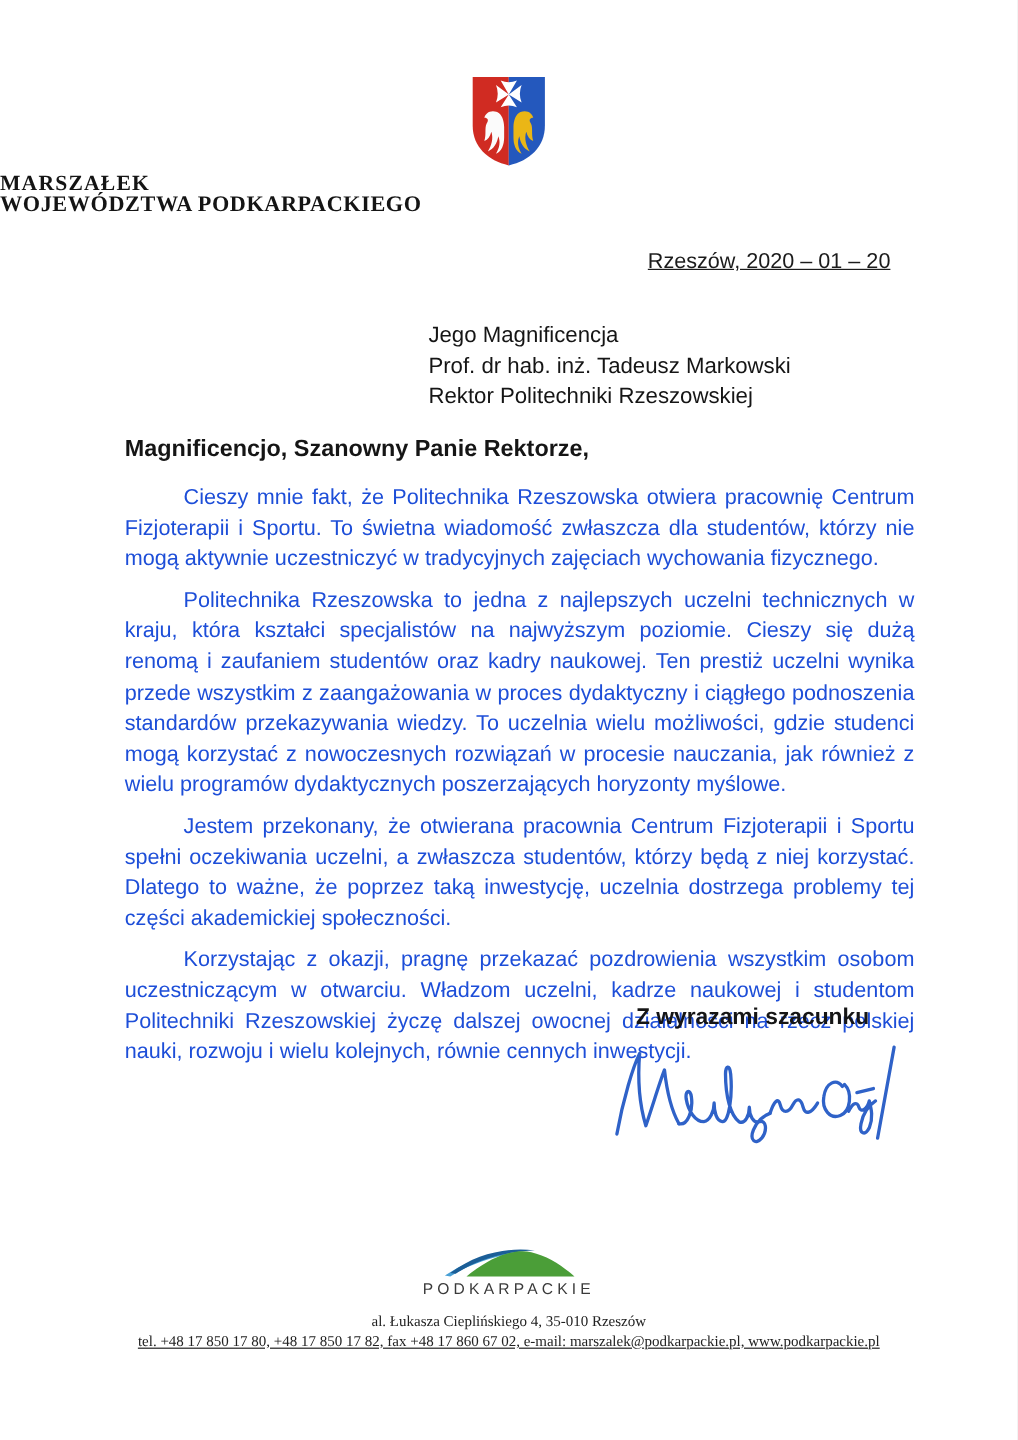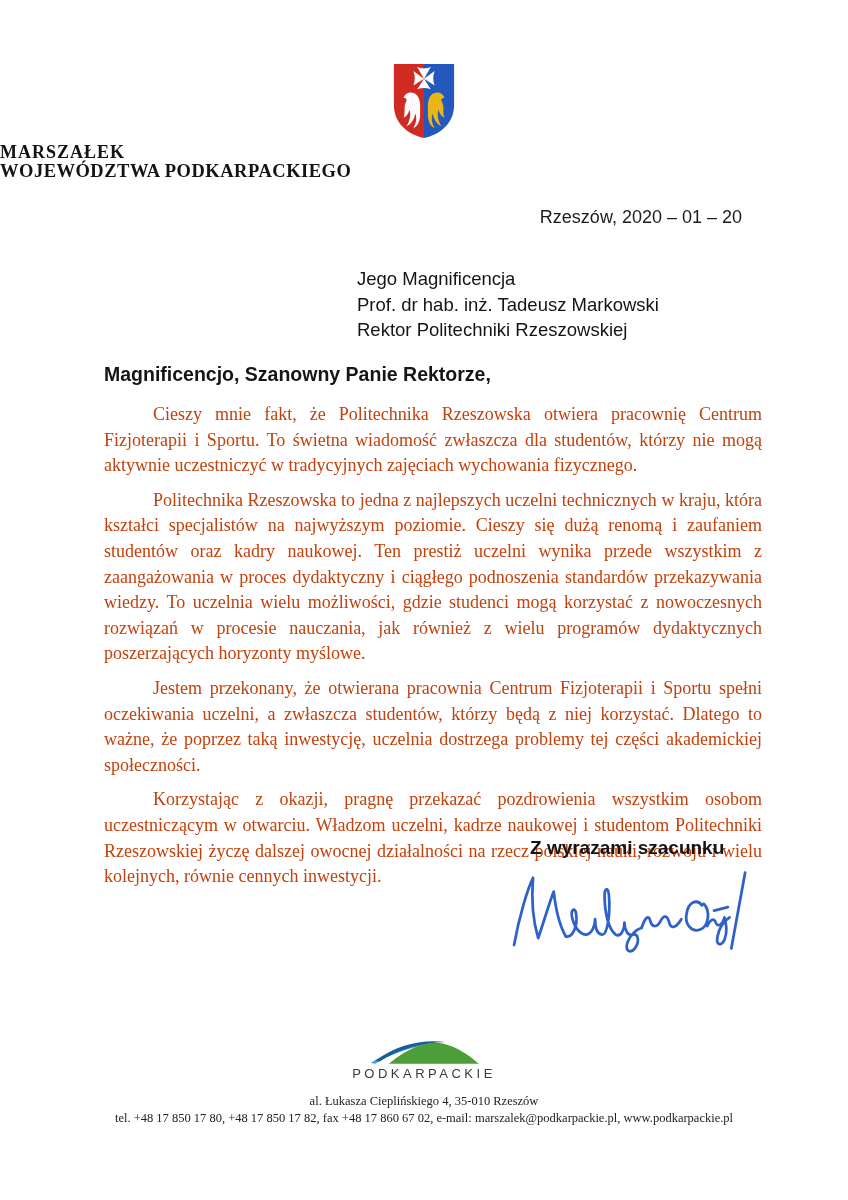--- a/index.html
+++ b/index.html
@@ -8,42 +8,42 @@
     background:#ffffff;overflow:hidden;
     font-family:"Liberation Sans",sans-serif;color:#1b1b1b;
   }
   
   .coa-wrap{position:absolute;top:62px;left:0;width:100%;text-align:center;}
   .lh-line{position:absolute;left:0;width:100%;text-align:left;
     font-family:"Liberation Serif",serif;font-weight:bold;color:#141414;}
   .lh-title1{top:142px;font-size:18px;letter-spacing:1px;}
   .lh-title2{top:161px;font-size:18.5px;letter-spacing:0.5px;}
   .lh-person{top:185px;font-size:17px;letter-spacing:0.3px;}
-  .dateline{position:absolute;top:207px;right:106px;font-size:18px;color:#1b1b1b;}
+  .dateline{position:absolute;top:207px;right:106px;font-size:18px;color:#1b1b1b;text-decoration:underline;}
   
   .recipient{position:absolute;left:357px;top:266px;font-size:18.5px;
     font-weight:normal;line-height:25.5px;color:#151515;}
   .salutation{position:absolute;left:104px;top:363px;font-size:19.5px;
     font-weight:bold;color:#151515;}
   
   .letter-body{position:absolute;left:104px;top:402px;width:658px;
-    font-size:18px;line-height:25.6px;text-align:justify;color:#c2410c;font-family:Liberation Serif, serif;}
+    font-size:18px;line-height:25.6px;text-align:justify;color:#1d4ed8;}
   .letter-body p{margin:0 0 9px 0;text-indent:49px;}
   
   .closing{position:absolute;left:510px;top:837px;font-size:19px;
     font-weight:bold;color:#151515;margin-left:20px;}
   .signature{position:absolute;left:502px;top:860px;}
   
   .footer-logo{position:absolute;top:1036px;left:0;width:100%;text-align:center;}
   .footer-logo-text{position:absolute;top:1066px;left:0;width:100%;text-align:center;
     font-size:13px;letter-spacing:3.5px;color:#3a3a3a;}
   .footer-line{position:absolute;left:0;width:100%;text-align:center;
     font-family:"Liberation Serif",serif;font-size:12.5px;color:#222;}
   .footer-address{top:1094px;}
-  .footer-contact{top:1111px;}
+  .footer-contact{top:1111px;text-decoration:underline;}
 </style>
 </head>
 <body>
 
 <div class="page">
 
   <div class="coa-wrap">
     <svg width="66" height="78" viewBox="0 0 68 80">
       <path d="M3 2 H34 V78 C16 74 3 62 3 44 Z" fill="#d02b22"></path>
       <path d="M34 2 H65 V44 C65 62 52 74 34 78 Z" fill="#2458bd"></path>

